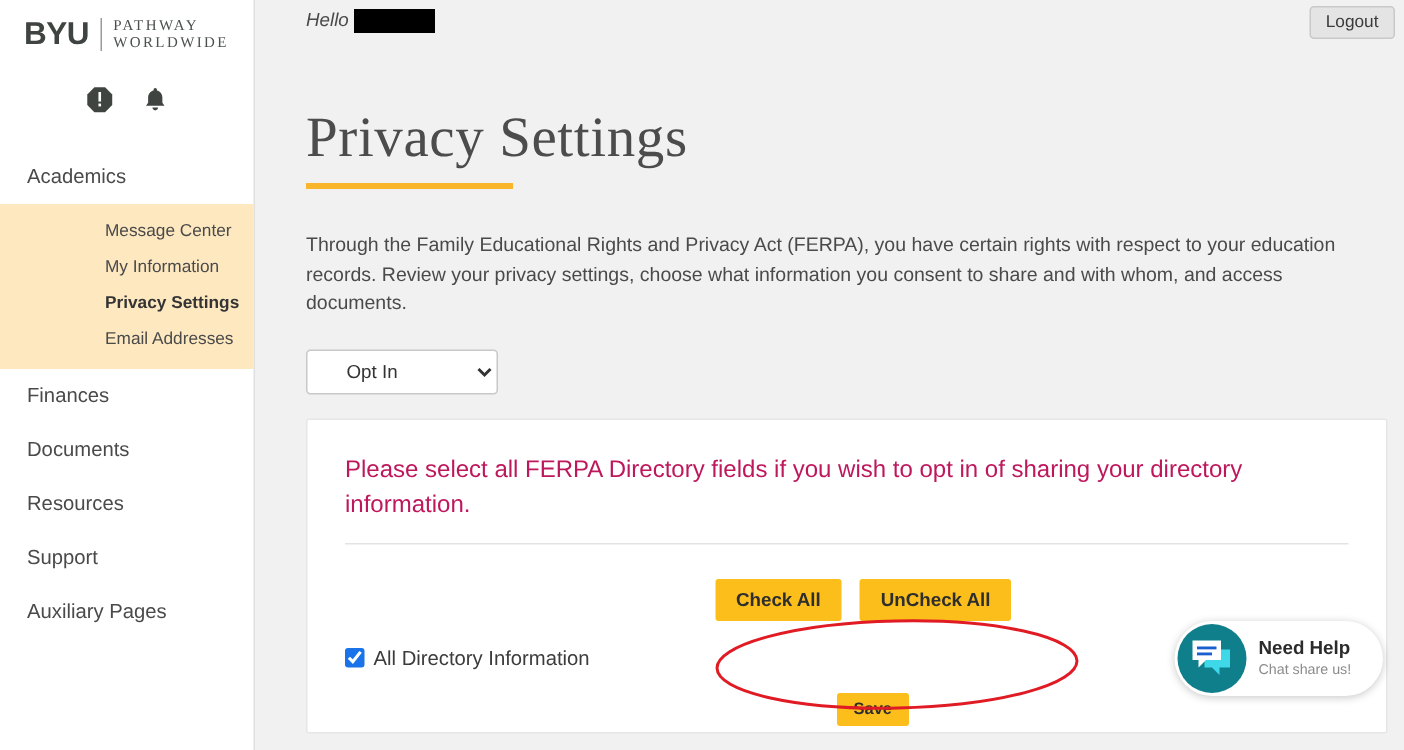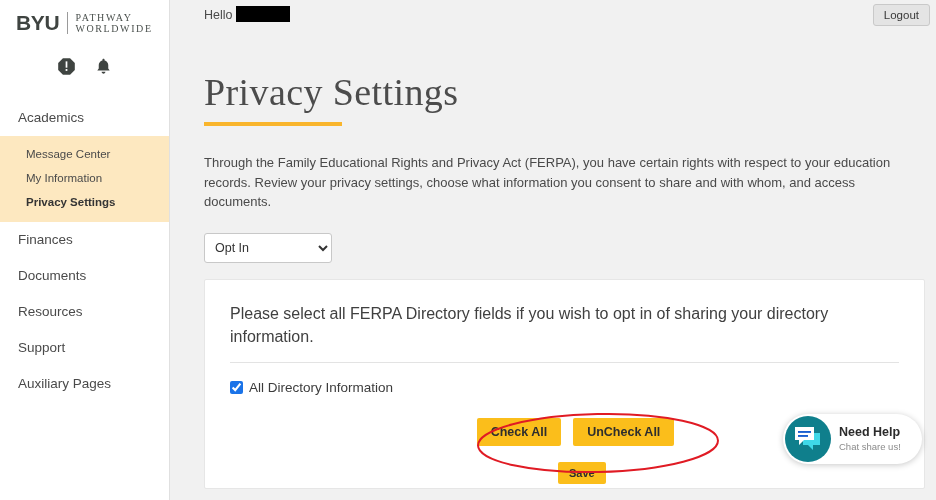--- a/index.html
+++ b/index.html
@@ -84,39 +84,41 @@
     background: #fde8c0;
     padding: 6px 0 8px 0;
   }
   .subnav-item {
     display: block;
     padding: 5px 0 5px 26px;
     font-size: 11.5px;
     color: #4a4a4a;
     cursor: pointer;
     line-height: 14px;
+    margin-left: 44px;
   }
   .subnav-item.current { font-weight: bold; color: #343434; }
 
   
   #header {
     position: absolute;
     left: 171px; top: 0;
     width: 765px;
     height: 28px;
     background: #f1f1f1;
   }
   #greeting {
     position: absolute;
     left: 33px; top: 6px;
     font-size: 12.5px;
     color: #4a4a4a;
     display: flex;
-    align-items: flex-end;
+    align-items: flex-start;
     gap: 3px;
+    font-style: italic;
   }
   #greeting .redacted {
     display: inline-block;
     width: 54px;
     height: 16px;
     background: #000000;
     vertical-align: middle;
   }
   #logout-button {
     position: absolute;
@@ -168,40 +170,40 @@
   #optin-select {
     margin-top: 21px;
     width: 128px;
     height: 30px;
     font-family: "Liberation Sans", sans-serif;
     font-size: 12.5px;
     color: #333;
     background: #ffffff;
     border: 1px solid #c8c8c8;
     border-radius: 3px;
-    padding: 0 6px;
+    padding: 0 22px;
     cursor: pointer;
   }
 
   
   #ferpa-card {
     margin-top: 16px;
     background: #ffffff;
     border: 1px solid #e6e6e6;
     border-radius: 2px;
     width: 721px;
     height: 210px;
     padding: 22px 25px 0 25px;
     position: relative;
   }
 
   #ferpa-heading {
     font-size: 16px;
     line-height: 23px;
-    color: #404040;
+    color: #be185d;
     font-weight: normal;
     max-width: 640px;
   }
 
   #card-divider {
     margin-top: 14px;
     height: 1px;
     background: #e3e3e3;
     width: 100%;
   }
@@ -338,20 +340,21 @@
 
   <nav id="sidebar-nav">
 
     <a class="nav-item">Academics</a>
 
 
     <div class="subnav">
       <a class="subnav-item">Message Center</a>
       <a class="subnav-item">My Information</a>
       <a class="subnav-item current">Privacy Settings</a>
+      <a class="subnav-item">Email Addresses</a>
     </div>
 
     <a class="nav-item">Finances</a>
     <a class="nav-item">Documents</a>
     <a class="nav-item">Resources</a>
     <a class="nav-item">Support</a>
     <a class="nav-item">Auxiliary Pages</a>
 
   </nav>
 </div>
@@ -375,28 +378,28 @@
     <option>Opt In</option>
     <option>Opt Out</option>
   </select>
 
   <div id="ferpa-card">
 
     <h2 id="ferpa-heading">Please select all FERPA Directory fields if you wish to opt in of sharing your directory information.</h2>
 
     <div id="card-divider"></div>
 
+    <div id="check-buttons">
+      <button class="gold-button">Check All</button>
+      <button class="gold-button">UnCheck All</button>
+    </div>
+
     <div id="all-directory-row">
       <input type="checkbox" id="all-directory-checkbox" checked="" style="">
       <label id="all-directory-label" for="all-directory-checkbox">All Directory Information</label>
-    </div>
-
-    <div id="check-buttons">
-      <button class="gold-button">Check All</button>
-      <button class="gold-button">UnCheck All</button>
     </div>
 
     <button id="save-button">Save</button>
 
   </div>
 </div>
 
 <svg id="annotation-ellipse" viewBox="0 0 250 64">
   <ellipse cx="123" cy="31" rx="120" ry="29" fill="none" stroke="#e01b24" stroke-width="2" transform="rotate(-1.2 123 31)"></ellipse>
 </svg>

